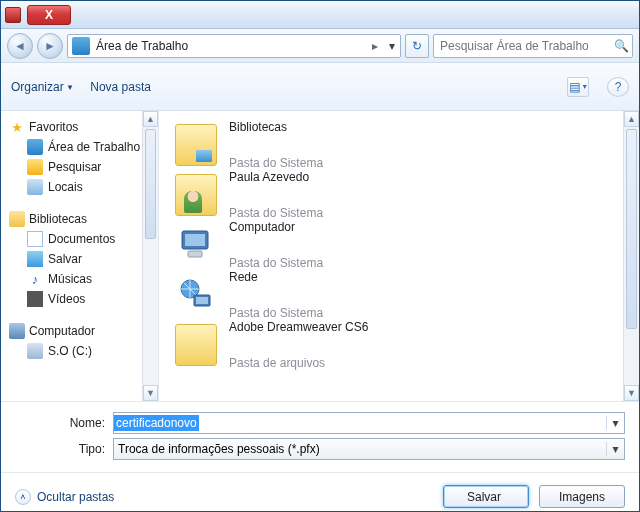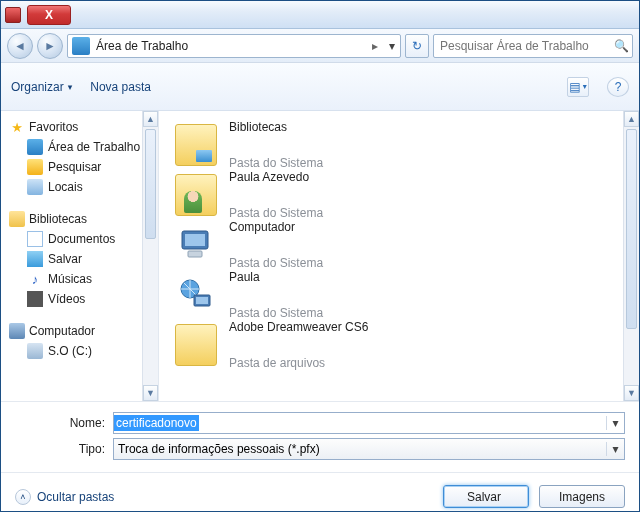--- a/index.html
+++ b/index.html
@@ -203,21 +203,21 @@
       <div class="fitem">
         <div class="ficon net">
             <svg viewBox="0 0 40 40">
               <circle cx="14" cy="14" r="9" fill="#5aa3e0" stroke="#2f6fa8"></circle>
               <path d="M5 14 h18 M14 5 v18 M8 8 q6 6 12 12" stroke="#cfe6f8" fill="none" stroke-width="1"></path>
               <rect x="18" y="20" width="16" height="11" rx="1" fill="#4a7db5" stroke="#2f5b8c"></rect>
               <rect x="20" y="22" width="12" height="7" fill="#9dc6ec"></rect>
             </svg>
           </div>
         <div class="ftext">
-            <div class="fn">Paula</div>
+            <div class="fn">Rede</div>
             <div class="fs">Pasta do Sistema</div>
           </div>
       </div>
       <div class="fitem">
         <div class="ficon fold"></div>
         <div class="ftext">
             <div class="fn">Adobe Dreamweaver CS6</div>
             <div class="fs">Pasta de arquivos</div>
           </div>
       </div>

